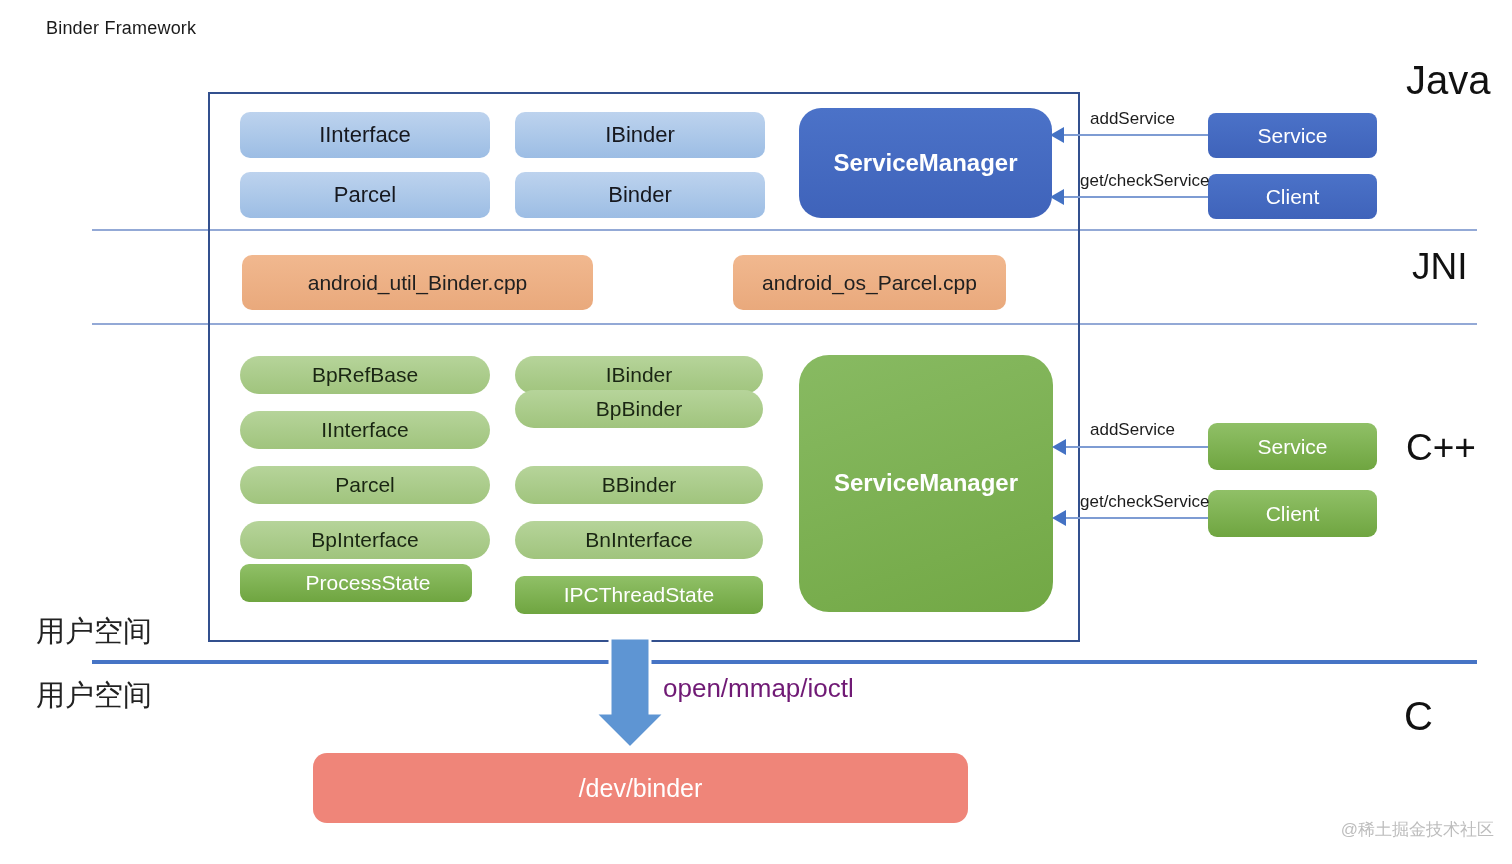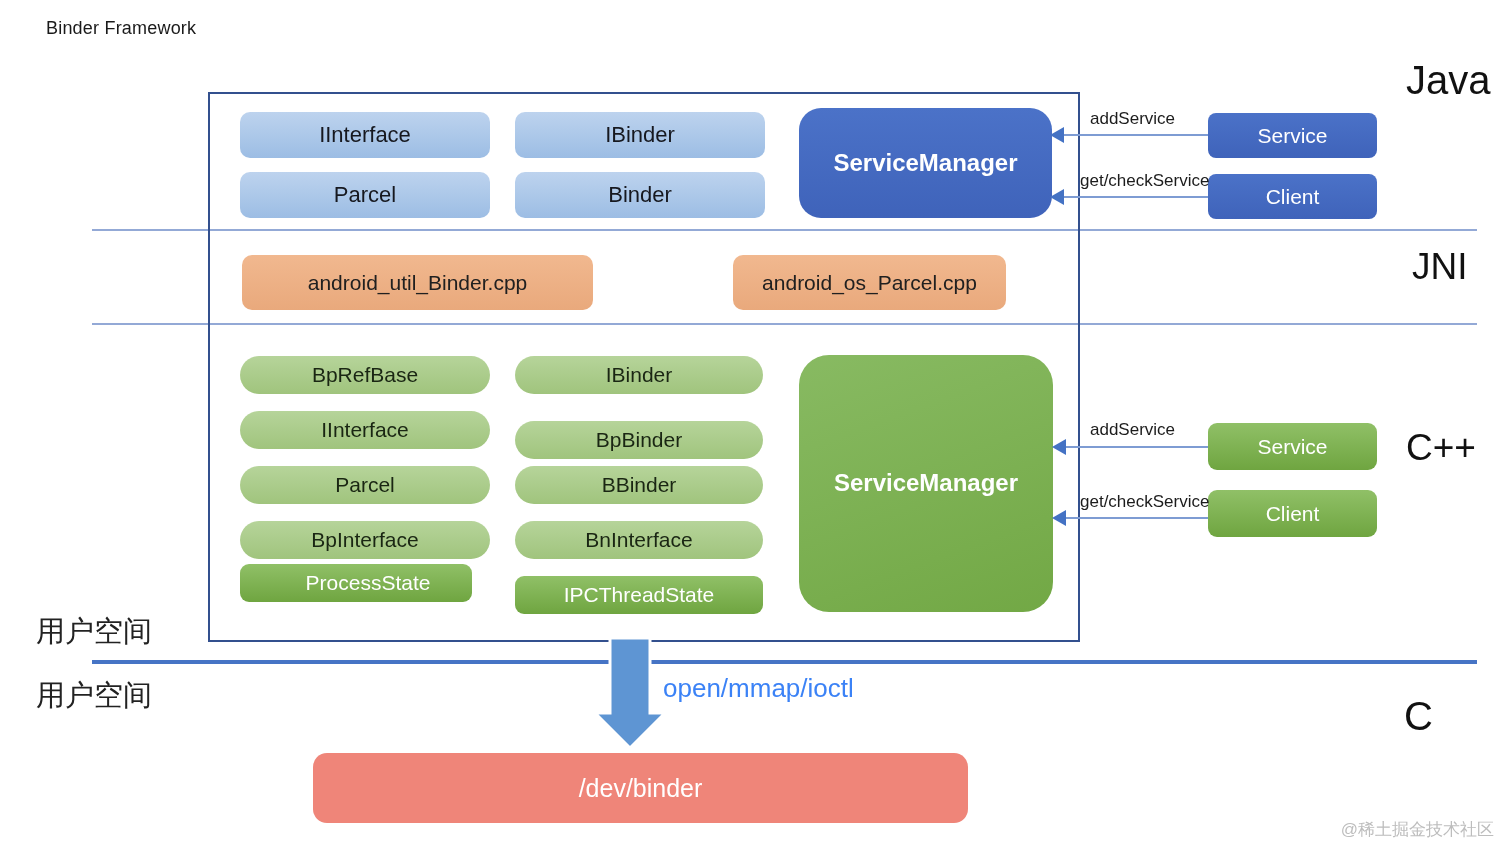--- a/index.html
+++ b/index.html
@@ -48,21 +48,21 @@
   }
   .layer-label{position:absolute;color:#111111;}
   .arrow-line{position:absolute;height:2px;background:#7e9cd3;}
   .arrow-head{
     position:absolute;width:0;height:0;
     border-top:8px solid transparent;border-bottom:8px solid transparent;
     border-right:14px solid #4472c4;
   }
   .arrow-label{position:absolute;font-size:17px;color:#1c1c1c;white-space:nowrap;}
   .space-label{position:absolute;left:36px;font-size:29px;color:#222222;}
-  .syscall{position:absolute;left:663px;top:673px;font-size:26px;color:#3b82f6;}
+  .syscall{position:absolute;left:663px;top:673px;font-size:26px;color:#701a75;}
   .device-box{
     position:absolute;left:313px;top:753px;width:655px;height:70px;border-radius:14px;
     background:#ef8579;color:#ffffff;font-size:25px;
     display:flex;align-items:center;justify-content:center;
   }
   .watermark{
     position:absolute;right:18px;top:818px;font-size:17px;color:#bdbdbd;white-space:nowrap;
   }
 </style>
 </head>
@@ -103,21 +103,21 @@
 
   <div class="box orange" style="left:242px;top:255px;width:351px;height:55px;">android_util_Binder.cpp</div>
   <div class="box orange" style="left:733px;top:255px;width:273px;height:55px;">android_os_Parcel.cpp</div>
 
   <div class="box green-light" style="left:240px;top:356px;width:250px;height:38px;">BpRefBase</div>
   <div class="box green-light" style="left:240px;top:411px;width:250px;height:38px;">IInterface</div>
   <div class="box green-light" style="left:240px;top:466px;width:250px;height:38px;">Parcel</div>
   <div class="box green-light" style="left:240px;top:521px;width:250px;height:38px;">BpInterface</div>
 
   <div class="box green-light" style="left:515px;top:356px;width:248px;height:38px;">IBinder</div>
-  <div class="box green-light" style="left:515px;top:421px;width:248px;height:38px;">BpBinder</div>
+  <div class="box green-light" style="left:515px;top:390px;width:248px;height:38px;">BpBinder</div>
   <div class="box green-light" style="left:515px;top:521px;width:248px;height:38px;">BnInterface</div>
   <div class="box green-light" style="left:515px;top:466px;width:248px;height:38px;">BBinder</div>
 
   <div class="box green-dark" style="left:240px;top:564px;width:208px;height:38px;padding-left:24px;">ProcessState</div>
   <div class="box green-dark" style="left:515px;top:576px;width:248px;height:38px;">IPCThreadState</div>
 
   <div class="box sm-green" style="left:799px;top:355px;width:254px;height:257px;">ServiceManager</div>
 
   <div class="box green-dark" style="left:1208px;top:423px;width:169px;height:47px;">Service</div>
   <div class="box green-dark" style="left:1208px;top:490px;width:169px;height:47px;">Client</div>

